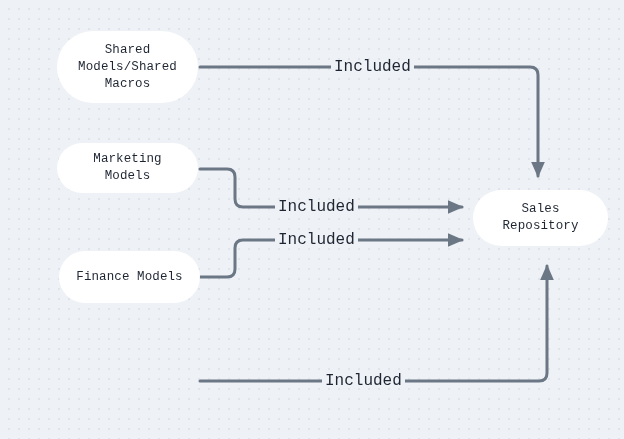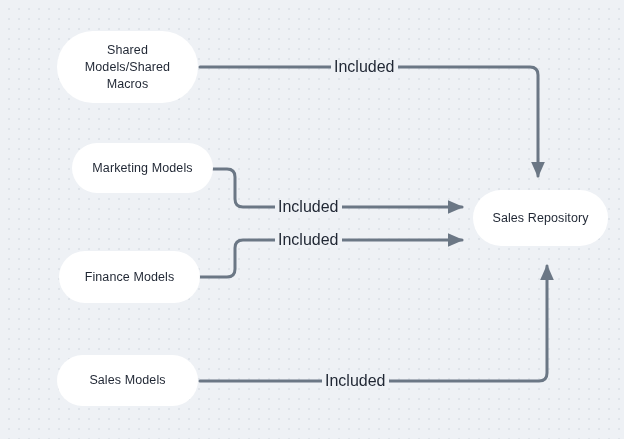--- a/index.html
+++ b/index.html
@@ -14,20 +14,21 @@
   }
   #canvas {
     position: relative;
     width: 624px;
     height: 439px;
     background-color: #eef1f5;
     background-image: radial-gradient(#dfe4ea 1.1px, transparent 1.2px);
     background-size: 10px 10px;
     background-position: 4px 4px;
     box-sizing: border-box;
+    font-family: Liberation Mono, monospace;
   }
   #edge-layer {
     position: absolute;
     left: 0;
     top: 0;
     width: 624px;
     height: 439px;
   }
   .node {
     position: absolute;
@@ -87,31 +88,28 @@
 
     <path fill="none" stroke="#6b7785" stroke-width="3" stroke-linecap="round" marker-end="url(#arrow-up)" d="M 200 381 L 539 381 Q 547 381 547 373 L 547 266"></path>
   </svg>
 
   <div class="node" id="node-shared-models" style="left: 57px; top: 31px; width: 141px; height: 72px;">
     <span class="node-label">Shared
 Models/Shared
 Macros</span>
   </div>
 
-  <div class="node" id="node-marketing-models" style="left: 72px; top: 143px; width: 141px; height: 50px; align-items: center;">
+  <div class="node" id="node-marketing-models" style="left: 57px; top: 143px; width: 141px; height: 50px; align-items: center;">
     <span class="node-label">Marketing Models</span>
   </div>
 
   <div class="node" id="node-finance-models" style="left: 59px; top: 251px; width: 141px; height: 52px;">
     <span class="node-label">Finance Models</span>
   </div>
 
-  <div class="node" id="node-sales-models" style="left: 57px; top: 355px; width: 141px; height: 51px;">
-    <span class="node-label">Sales Models</span>
-  </div>
 
   <div class="node" id="node-shared-repository" style="left: 473px; top: 190px; width: 135px; height: 56px;">
     <span class="node-label">Sales Repository</span>
   </div>
 
   <div class="edge-label" id="label-edge-0" style="left: 331px; top: 67px;">Included</div>
   <div class="edge-label" id="label-edge-1" style="left: 275px; top: 207px;">Included</div>
   <div class="edge-label" id="label-edge-2" style="left: 275px; top: 240px;">Included</div>
   <div class="edge-label" id="label-edge-3" style="left: 322px; top: 381px;">Included</div>
 

